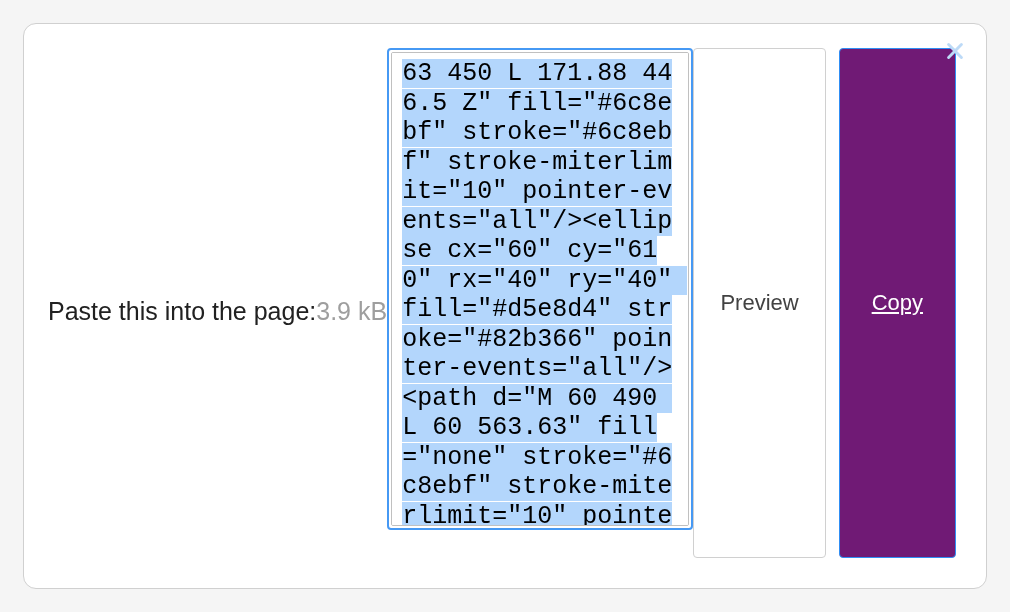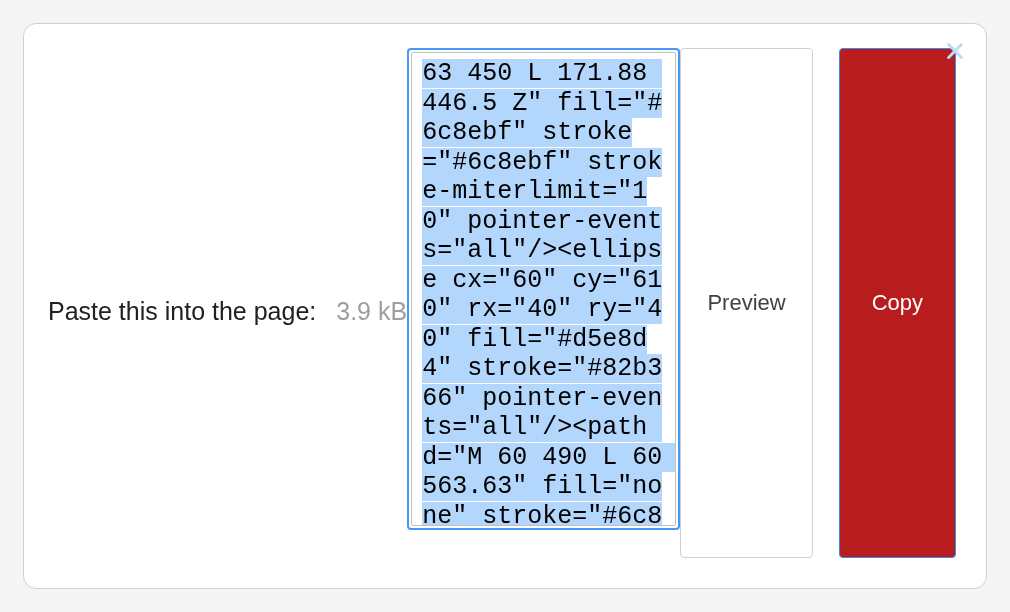--- a/index.html
+++ b/index.html
@@ -57,21 +57,20 @@
     .header-title {
       font-size: 25px;
       color: #212121;
       font-weight: 400;
     }
     
     .header-size {
       font-size: 25px;
       color: #9e9e9e;
       font-weight: 400;
-      margin-left: 20px;
     }
     
     .text-area-wrapper {
       border: 2px solid #4699f4;
       border-radius: 4px;
       padding: 2px;
       flex: 1;
       display: flex;
       margin-bottom: 28px;
       position: relative;
@@ -108,43 +107,44 @@
       border: 3px solid #ffffff;
     }
     
     .text-area .sel {
       background: #b3d6fc;
     }
     
     .button-row {
       display: flex;
       justify-content: flex-end;
-      gap: 26px;
+      gap: 13px;
     }
     
     .btn {
       font-size: 22px;
       padding: 10px 26px;
       border-radius: 4px;
       cursor: pointer;
       font-family: inherit;
       line-height: 1.2;
     }
     
     .btn-secondary {
       background: #ffffff;
       border: 1px solid #d0d0d0;
       color: #424242;
     }
     
     .btn-primary {
-      background: #b91c1c;
+      background: #701a75;
       border: 1px solid #2f8ef4;
       color: #ffffff;
       padding: 10px 32px;
+      text-decoration: underline;
     }
   </style>
 </head>
 <body>
 
 <div class="modal">
 
   <div class="close-x">
     <svg viewBox="0 0 24 24" fill="none" stroke="currentColor" stroke-width="3.2" stroke-linecap="round">
       <line x1="5" y1="5" x2="19" y2="19"></line>

